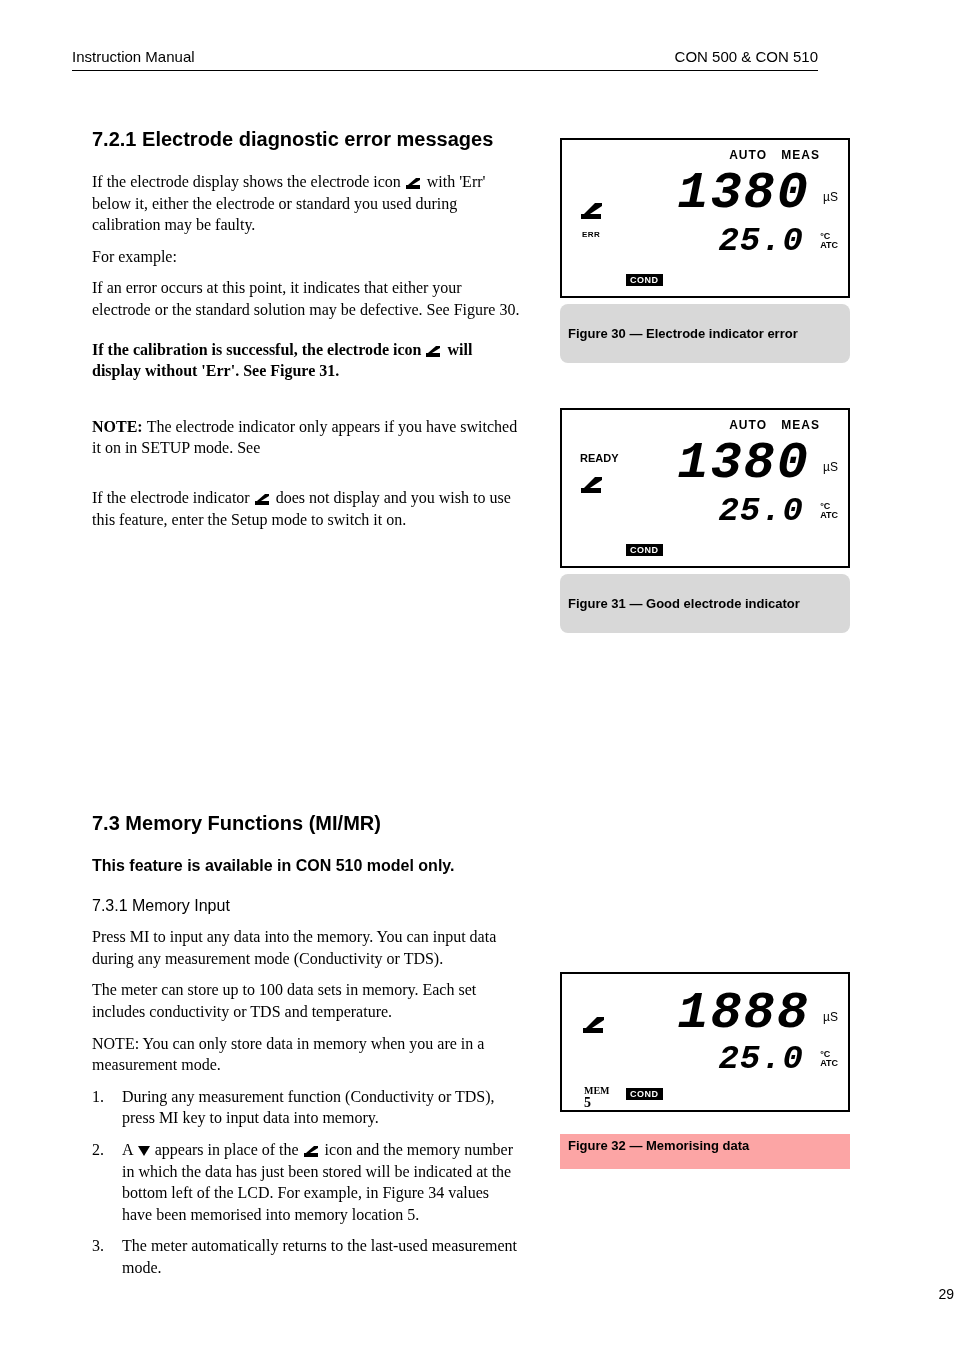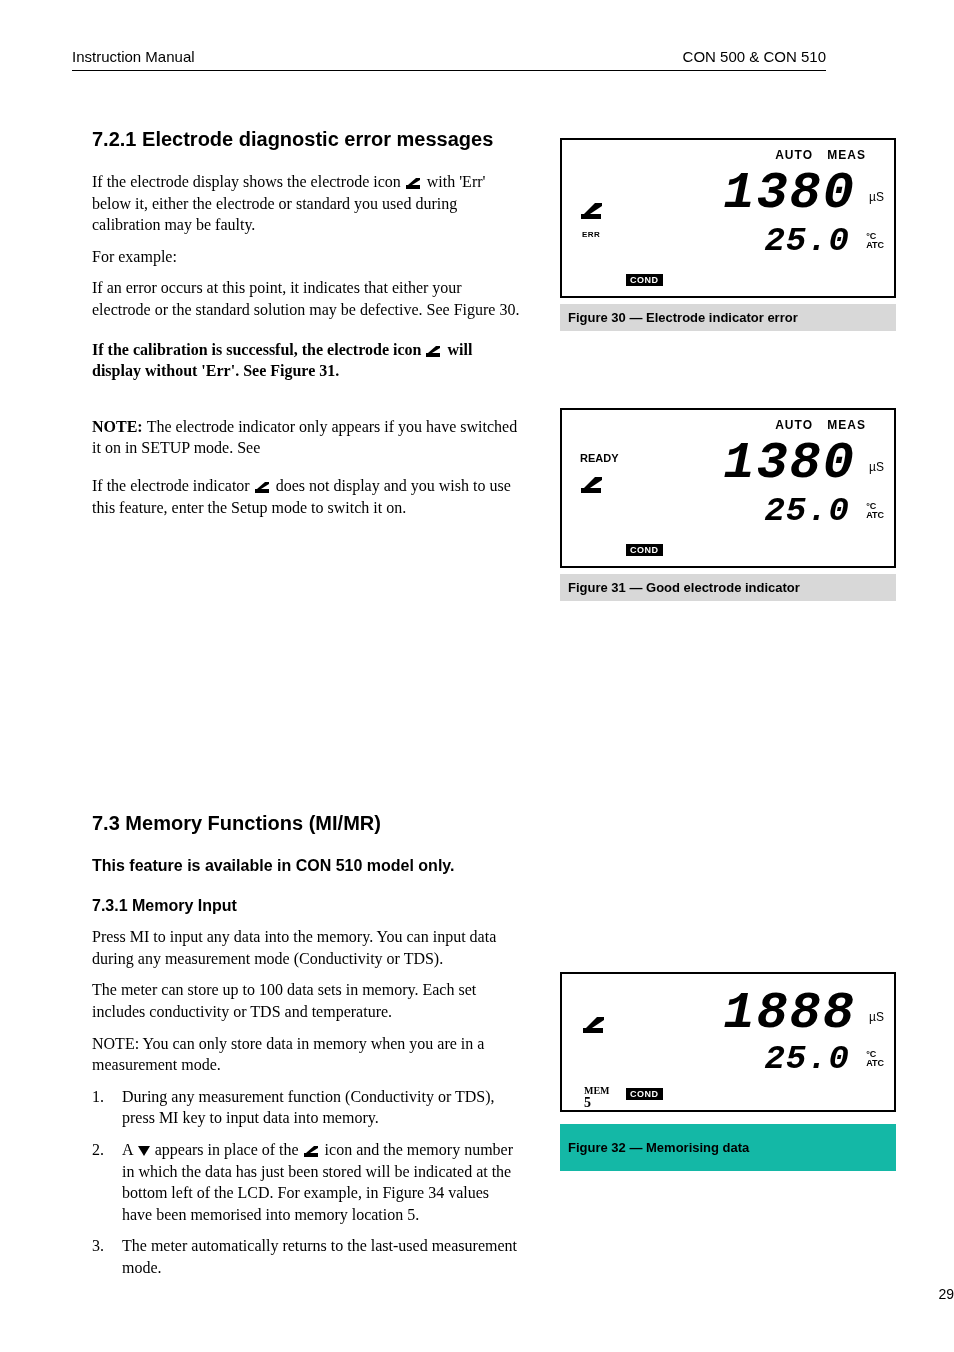--- a/index.html
+++ b/index.html
@@ -15,21 +15,21 @@
     position: relative;
     width: 954px;
     height: 1352px;
     overflow: hidden;
     box-sizing: border-box;
   }
   .header-row {
     position: absolute;
     top: 48px;
     left: 72px;
-    right: 128px;
+    right: 136px;
   }
   .hdr-left {
     font-size: 15px;
     font-family: Arial, Helvetica, sans-serif;
   }
   .hdr-right {
     position: absolute;
     top: 0;
     right: 0;
     font-size: 15px;
@@ -75,21 +75,21 @@
     left: 0;
     right: 0;
     bottom: 50px;
     text-align: right;
     font-size: 14px;
   }
 
   
   .figwrap {
     position: absolute;
-    width: 336px;
+    width: 290px;
   }
   .lcd {
     border: 2px solid #000;
     background: #fff;
     position: relative;
     box-sizing: border-box;
     height: 160px;
   }
   .lcd .top-row {
     position: absolute;
@@ -175,29 +175,30 @@
     font-size: 10px;
     font-weight: bold;
     line-height: 1;
   }
   .caption-bar {
     margin-top: 6px;
     background: #d8d8d8;
     font-family: Arial, Helvetica, sans-serif;
     font-size: 13px;
     font-weight: bold;
-    padding: 6px 8px;
+    padding: 22px 8px;
+    border-radius: 8px;
   }
   .caption-bar2 {
-    margin-top: 12px;
-    background: #14b8a6;
+    margin-top: 22px;
+    background: #fca5a5;
     font-family: Arial, Helvetica, sans-serif;
     font-size: 13px;
     font-weight: bold;
-    padding: 16px 8px 16px 8px;
+    padding: 4px 8px 16px 8px;
   }
 
   
   svg.icon-elec { display:inline-block; vertical-align:-3px; }
   svg.icon-down { display:inline-block; vertical-align:-2px; }
 </style>
 </head>
 <body>
 
 <div class="page">
@@ -225,21 +226,21 @@
 
     <p style="margin-bottom:34px;font-weight:bold;">
       <span>If the calibration is successful, the electrode icon </span>
       <svg class="icon-elec" width="18" height="14">
         <rect x="1" y="9" width="14" height="4" fill="#000"></rect>
         <path d="M3 9 L11 2 L15 2 L15 4 L7 9 Z" fill="#000"></path>
       </svg>
       <span>will display without 'Err'. See Figure 31.</span>
     </p>
 
-    <p class="note-box" style="margin-bottom:16px;">
+    <p class="note-box" style="margin-bottom:28px;">
       <span>NOTE: </span><span style="font-weight:normal;">The electrode indicator only appears if you have switched it on in SETUP mode. See </span>
     </p>
 
     <p>
       <span>If the electrode indicator </span>
       <svg class="icon-elec" width="18" height="14">
         <rect x="1" y="9" width="14" height="4" fill="#000"></rect>
         <path d="M3 9 L11 2 L15 2 L15 4 L7 9 Z" fill="#000"></path>
       </svg>
       <span> does not display and you wish to use this feature, enter the Setup mode to switch it on.</span>
@@ -290,21 +291,21 @@
       <div class="mode-chip">COND</div>
     </div>
     <div class="caption-bar">Figure 31 — Good electrode indicator</div>
   </div>
 
   <div class="content-col" style="top:810px;">
     <h2 class="sec">7.3  Memory Functions (MI/MR)</h2>
 
     <p style="font-weight:bold;font-family:Arial,Helvetica,sans-serif;">This feature is available in CON 510 model only.</p>
 
-    <p style="font-weight:bold;font-family:Arial,Helvetica,sans-serif;font-size:16px;margin-top:18px;">7.3.1  Memory Input</p>
+    <p style="font-weight:normal;font-family:Arial,Helvetica,sans-serif;font-size:16px;margin-top:18px;">7.3.1  Memory Input</p>
 
     <p>Press MI to input any data into the memory. You can input data during any measurement mode (Conductivity or TDS).</p>
     <p>The meter can store up to 100 data sets in memory. Each set includes conductivity or TDS and temperature.</p>
     <p>NOTE: You can only store data in memory when you are in a measurement mode.</p>
 
     <div class="item-row">
       <span class="num">1.</span>
       <span>During any measurement function (Conductivity or TDS), press MI key to input data into memory.</span>
     </div>
 

